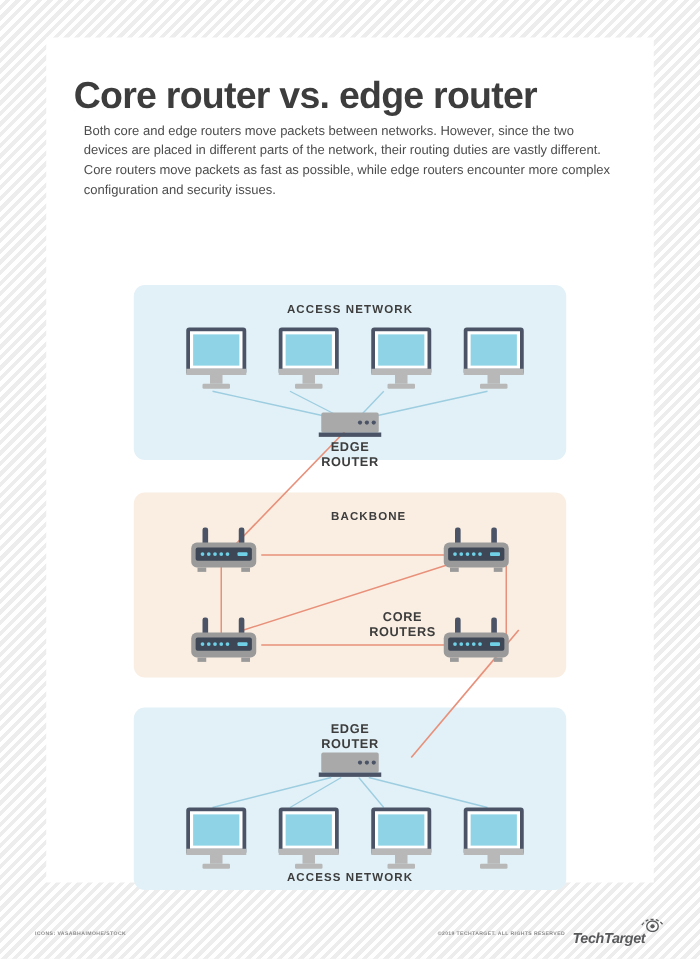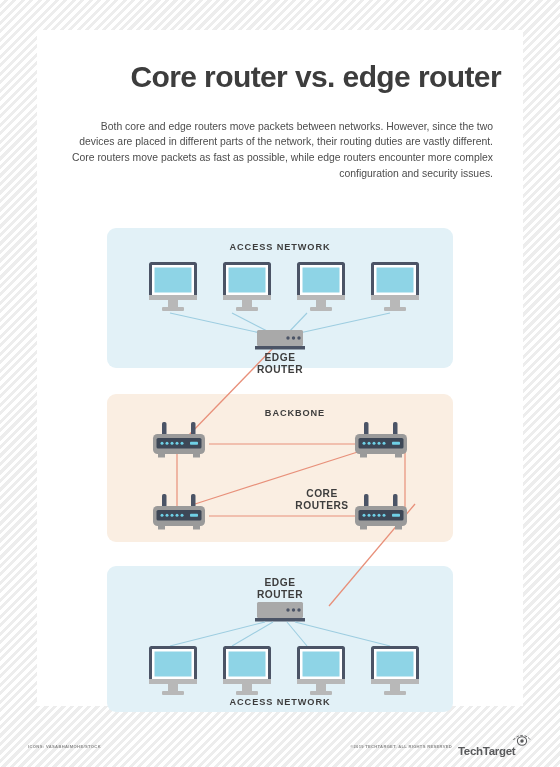--- a/index.html
+++ b/index.html
@@ -29,33 +29,33 @@
     left: 37px;
     top: 30px;
     width: 486px;
     height: 676px;
     background: #ffffff;
   }
 
   
   #header {
     padding: 30px 22px 0 22px;
-    text-align: right;
+    text-align: left;
   }
 
   #title {
     font-size: 30px;
     font-weight: bold;
     color: #3d3d3d;
     letter-spacing: -0.6px;
     line-height: 1.12;
   }
 
   #subtitle {
-    margin-top: 25px;
+    margin-top: 4px;
     font-size: 10.4px;
     line-height: 1.52;
     color: #4c4c4c;
     padding: 0 8px;
   }
 
   
   #diagram {
     position: absolute;
     left: 0;
@@ -107,20 +107,21 @@
 
   #logo-text {
     position: absolute;
     left: 0;
     top: 9px;
     font-size: 11.5px;
     font-weight: bold;
     color: #58595b;
     letter-spacing: -0.3px;
     white-space: nowrap;
+    font-style: italic;
   }
 
   #logo-mark {
     position: absolute;
     left: 53px;
     top: -2px;
     width: 22px;
     height: 12px;
   }
 </style>

